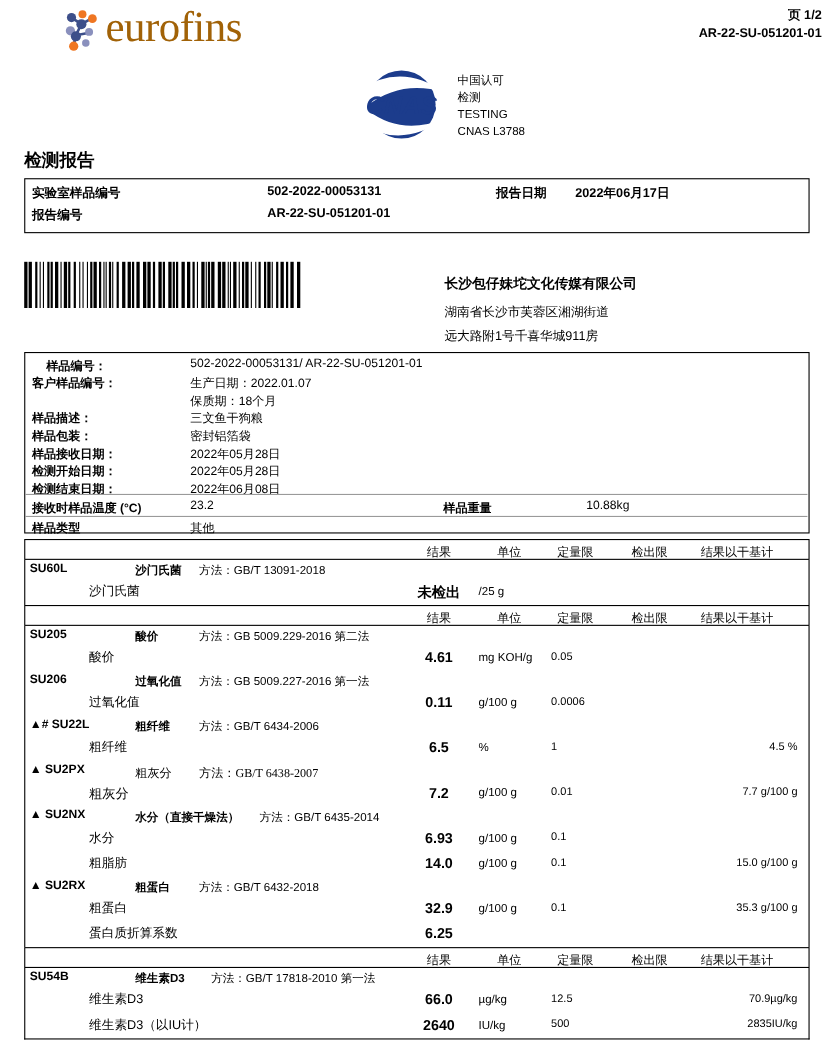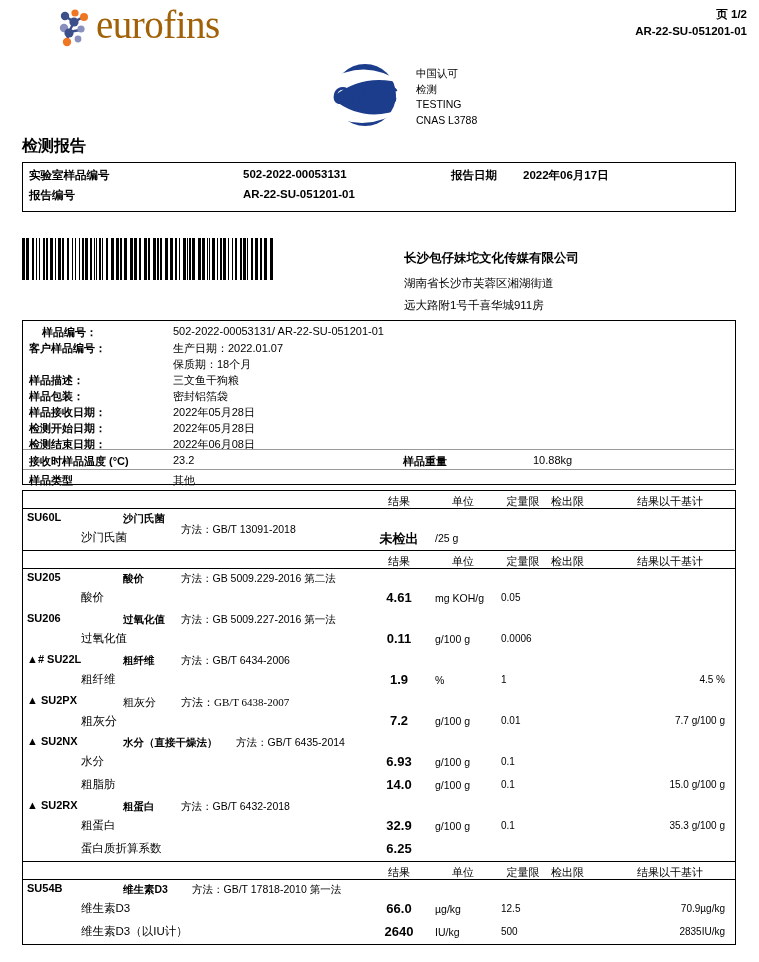--- a/index.html
+++ b/index.html
@@ -77,21 +77,21 @@
   .res { position: absolute; left: 22px; top: 490px; width: 714px; }
   .thead {
     position: relative; height: 19px;
     border-top: 1.5px solid #000; border-bottom: 1.5px solid #000;
     border-left: 1.5px solid #000; border-right: 1.5px solid #000;
   }
   .thead span { position: absolute; top: 3px; font-size: 11px; }
   .c-res  { left: 348px; width: 56px; text-align: center; }
   .c-unit { left: 412px; width: 56px; text-align: center; }
   .c-loq  { left: 472px; width: 56px; text-align: center; }
-  .c-lod  { left: 528px; width: 56px; text-align: left; }
+  .c-lod  { left: 528px; width: 56px; text-align: right; }
   .c-dry  { left: 592px; width: 110px; text-align: center; }
 
   .tbody { position: relative; border-left: 1.5px solid #000; border-right: 1.5px solid #000; }
   .tbody.closed { border-bottom: 1.5px solid #000; }
 
   .grp { position: relative; height: 18px; }
   .grp .code {
     position: absolute; left: 4px; top: 2px;
     font-size: 11px; font-weight: bold; white-space: nowrap;
   }
@@ -292,21 +292,21 @@
         <span class="c-res">结果</span>
         <span class="c-unit">单位</span>
         <span class="c-loq">定量限</span>
         <span class="c-lod">检出限</span>
         <span class="c-dry">结果以干基计</span>
       </div>
       <div class="tbody">
         <div class="grp">
           <div class="code">SU60L</div>
           <div class="mname">沙门氏菌</div>
-          <div class="meth" style="left: 158px; margin-top: 11px;">方法：GB/T 13091-2018</div>
+          <div class="meth" style="left: 158px;">方法：GB/T 13091-2018</div>
         </div>
         <div class="row">
           <div class="an">沙门氏菌</div>
           <div class="v">未检出</div>
           <div class="u">/25 g</div>
           <div class="q"></div>
           <div class="d"></div>
           <div class="dry"></div>
         </div>
       </div>
@@ -344,21 +344,21 @@
           <div class="d"></div>
           <div class="dry"></div>
         </div>
         <div class="grp">
           <div class="code">▲# SU22L</div>
           <div class="mname">粗纤维</div>
           <div class="meth" style="left: 158px;">方法：GB/T 6434-2006</div>
         </div>
         <div class="row">
           <div class="an">粗纤维</div>
-          <div class="v">1.9</div>
+          <div class="v">6.5</div>
           <div class="u">%</div>
           <div class="q">1</div>
           <div class="d"></div>
           <div class="dry">4.5 %</div>
         </div>
         <div class="grp serif">
           <div class="code">▲ SU2PX</div>
           <div class="mname">粗灰分</div>
           <div class="meth" style="left: 158px;">方法：GB/T 6438-2007</div>
         </div>

